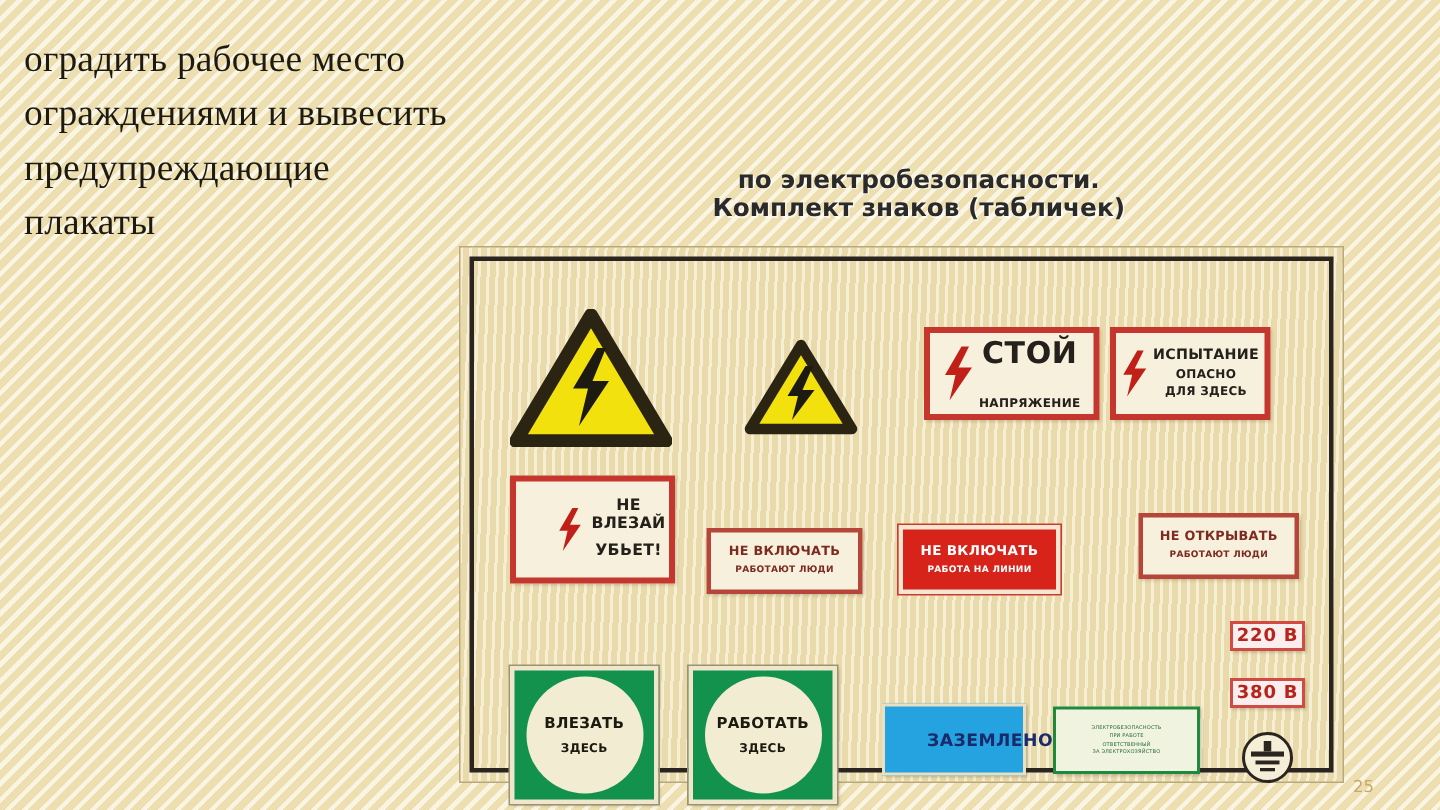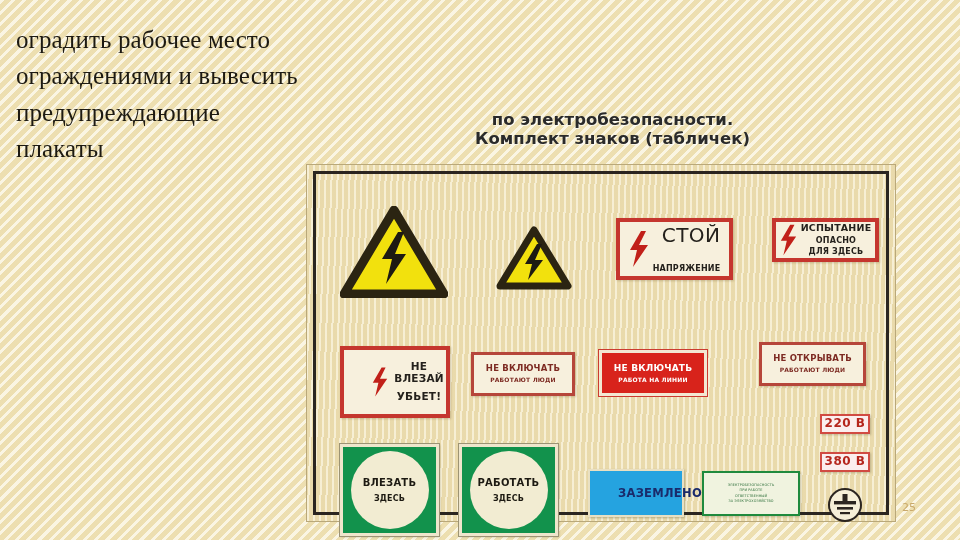--- a/index.html
+++ b/index.html
@@ -104,23 +104,22 @@
     box-shadow: 1px 1px 2px rgba(90,70,30,0.25);
   }
   .plate-red  { border: 4px solid #c5362e; }
   .plate-thin { border: 3px solid #b6463a; }
 
   .bolt { display: block; flex: 0 0 auto; }
 
   .plate-txt { text-align: center; line-height: 1.12; color: #24211c; }
   .txt-big {
     font-family: "DejaVu Sans", sans-serif;
-    font-weight: normal;
+    font-weight: bold;
     letter-spacing: 0.4px;
-    text-align: right;
   }
   .txt-small {
     font-family: "DejaVu Sans", sans-serif;
     font-weight: bold;
     letter-spacing: 0.2px;
   }
 
   
   .plate-solid-red {
     background: #d8231b;
@@ -208,21 +207,21 @@
     letter-spacing: 0.5px;
   }
 
   
   .ground-sym { position: absolute; }
 
   
   #page-num {
     position: absolute;
     right: 44px;
-    bottom: 26px;
+    bottom: 9px;
     font-family: "DejaVu Sans", sans-serif;
     font-size: 11px;
     color: #c9a96b;
   }
 </style>
 </head>
 <body>
 
 <div id="slide">
 
@@ -258,32 +257,32 @@
       <div class="sign plate plate-red" style="left:300px; top:44px; width:117px; height:62px;">
         <svg class="bolt" width="20" height="38" viewBox="0 0 20 38" style="margin-right:4px;">
           <polygon points="12,1 1,20 8,20 4,37 19,15 10,15 17,1" fill="#c12019"></polygon>
         </svg>
         <div class="plate-txt">
           <div class="txt-big" style="font-size:20px;">СТОЙ</div>
           <div class="txt-small" style="font-size:8px; margin-top:18px;">НАПРЯЖЕНИЕ</div>
         </div>
       </div>
 
-      <div class="sign plate plate-red" style="left:456px; top:44px; width:107px; height:44px;">
+      <div class="sign plate plate-red" style="left:424px; top:44px; width:107px; height:62px;">
         <svg class="bolt" width="17" height="34" viewBox="0 0 20 38" style="margin-right:4px;">
           <polygon points="12,1 1,20 8,20 4,37 19,15 10,15 17,1" fill="#c12019"></polygon>
         </svg>
         <div class="plate-txt">
           <div class="txt-small" style="font-size:9.5px;">ИСПЫТАНИЕ</div>
           <div class="txt-small" style="font-size:8px; margin-top:3px;">ОПАСНО</div>
           <div class="txt-small" style="font-size:8px; margin-top:2px;">ДЛЯ ЗДЕСЬ</div>
         </div>
       </div>
 
-      <div class="sign plate plate-red" style="left:24px; top:172px; width:110px; height:72px;padding-left:28px;">
+      <div class="sign plate plate-red" style="left:24px; top:143px; width:110px; height:72px;padding-left:28px;">
         <svg class="bolt" width="16" height="38" viewBox="0 0 20 38" style="margin-right:4px;">
           <polygon points="12,1 1,20 8,20 4,37 19,15 10,15 17,1" fill="#c12019"></polygon>
         </svg>
         <div class="plate-txt">
           <div class="txt-small" style="font-size:10.5px;">НЕ ВЛЕЗАЙ</div>
           <div class="txt-small" style="font-size:10.5px; margin-top:7px;">УБЬЕТ!</div>
         </div>
       </div>
 
       <div class="sign plate plate-thin" style="left:155px; top:178px; width:104px; height:44px;">

